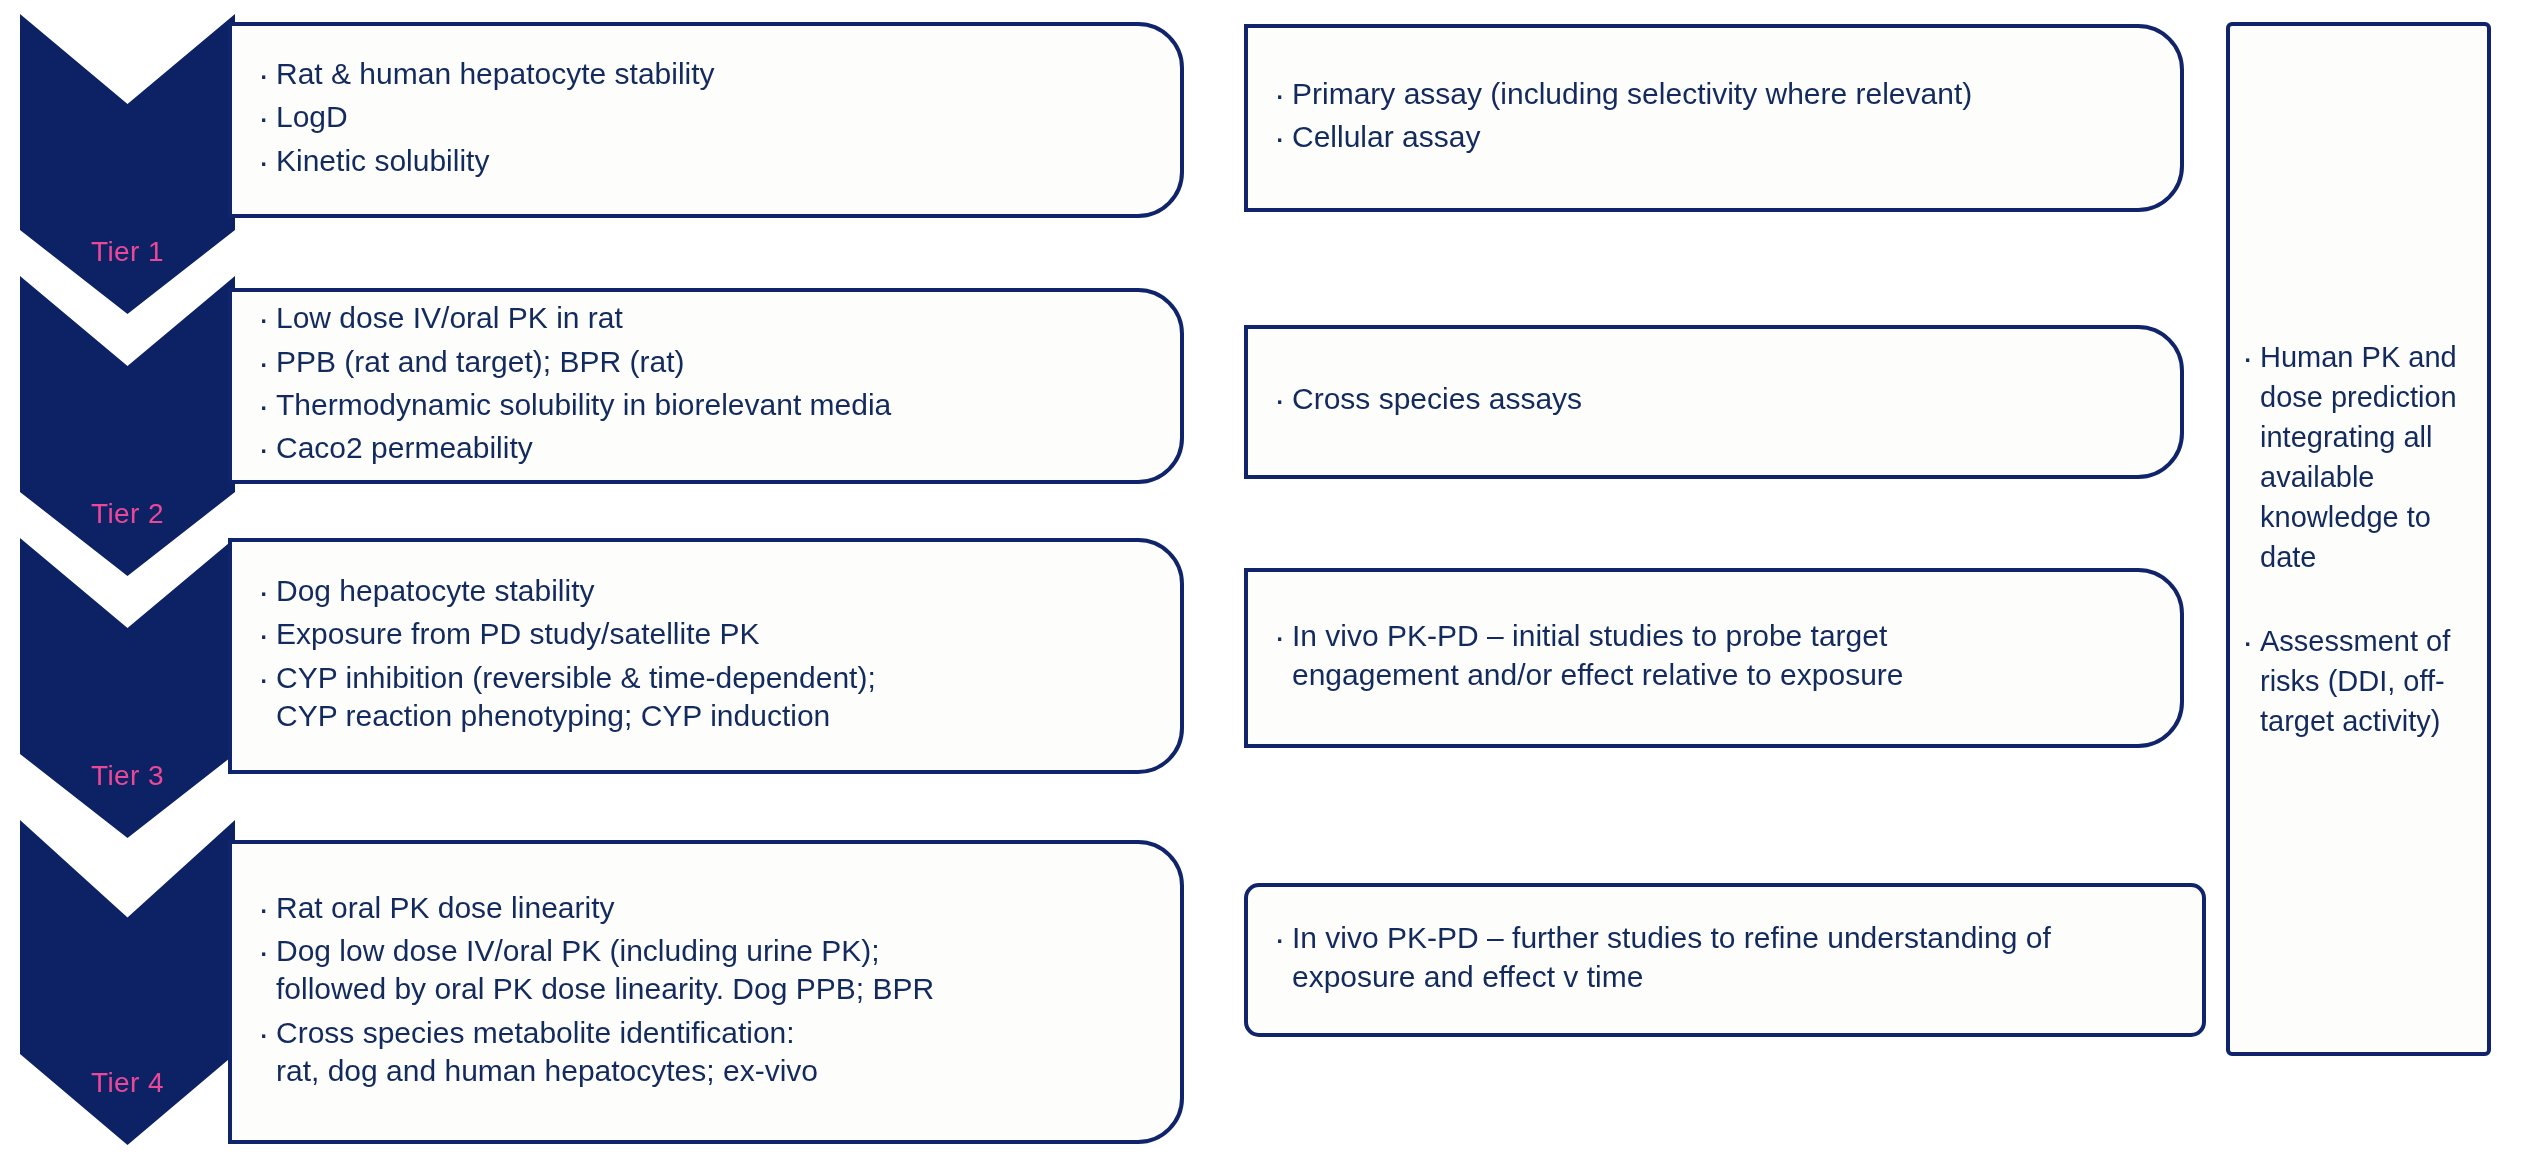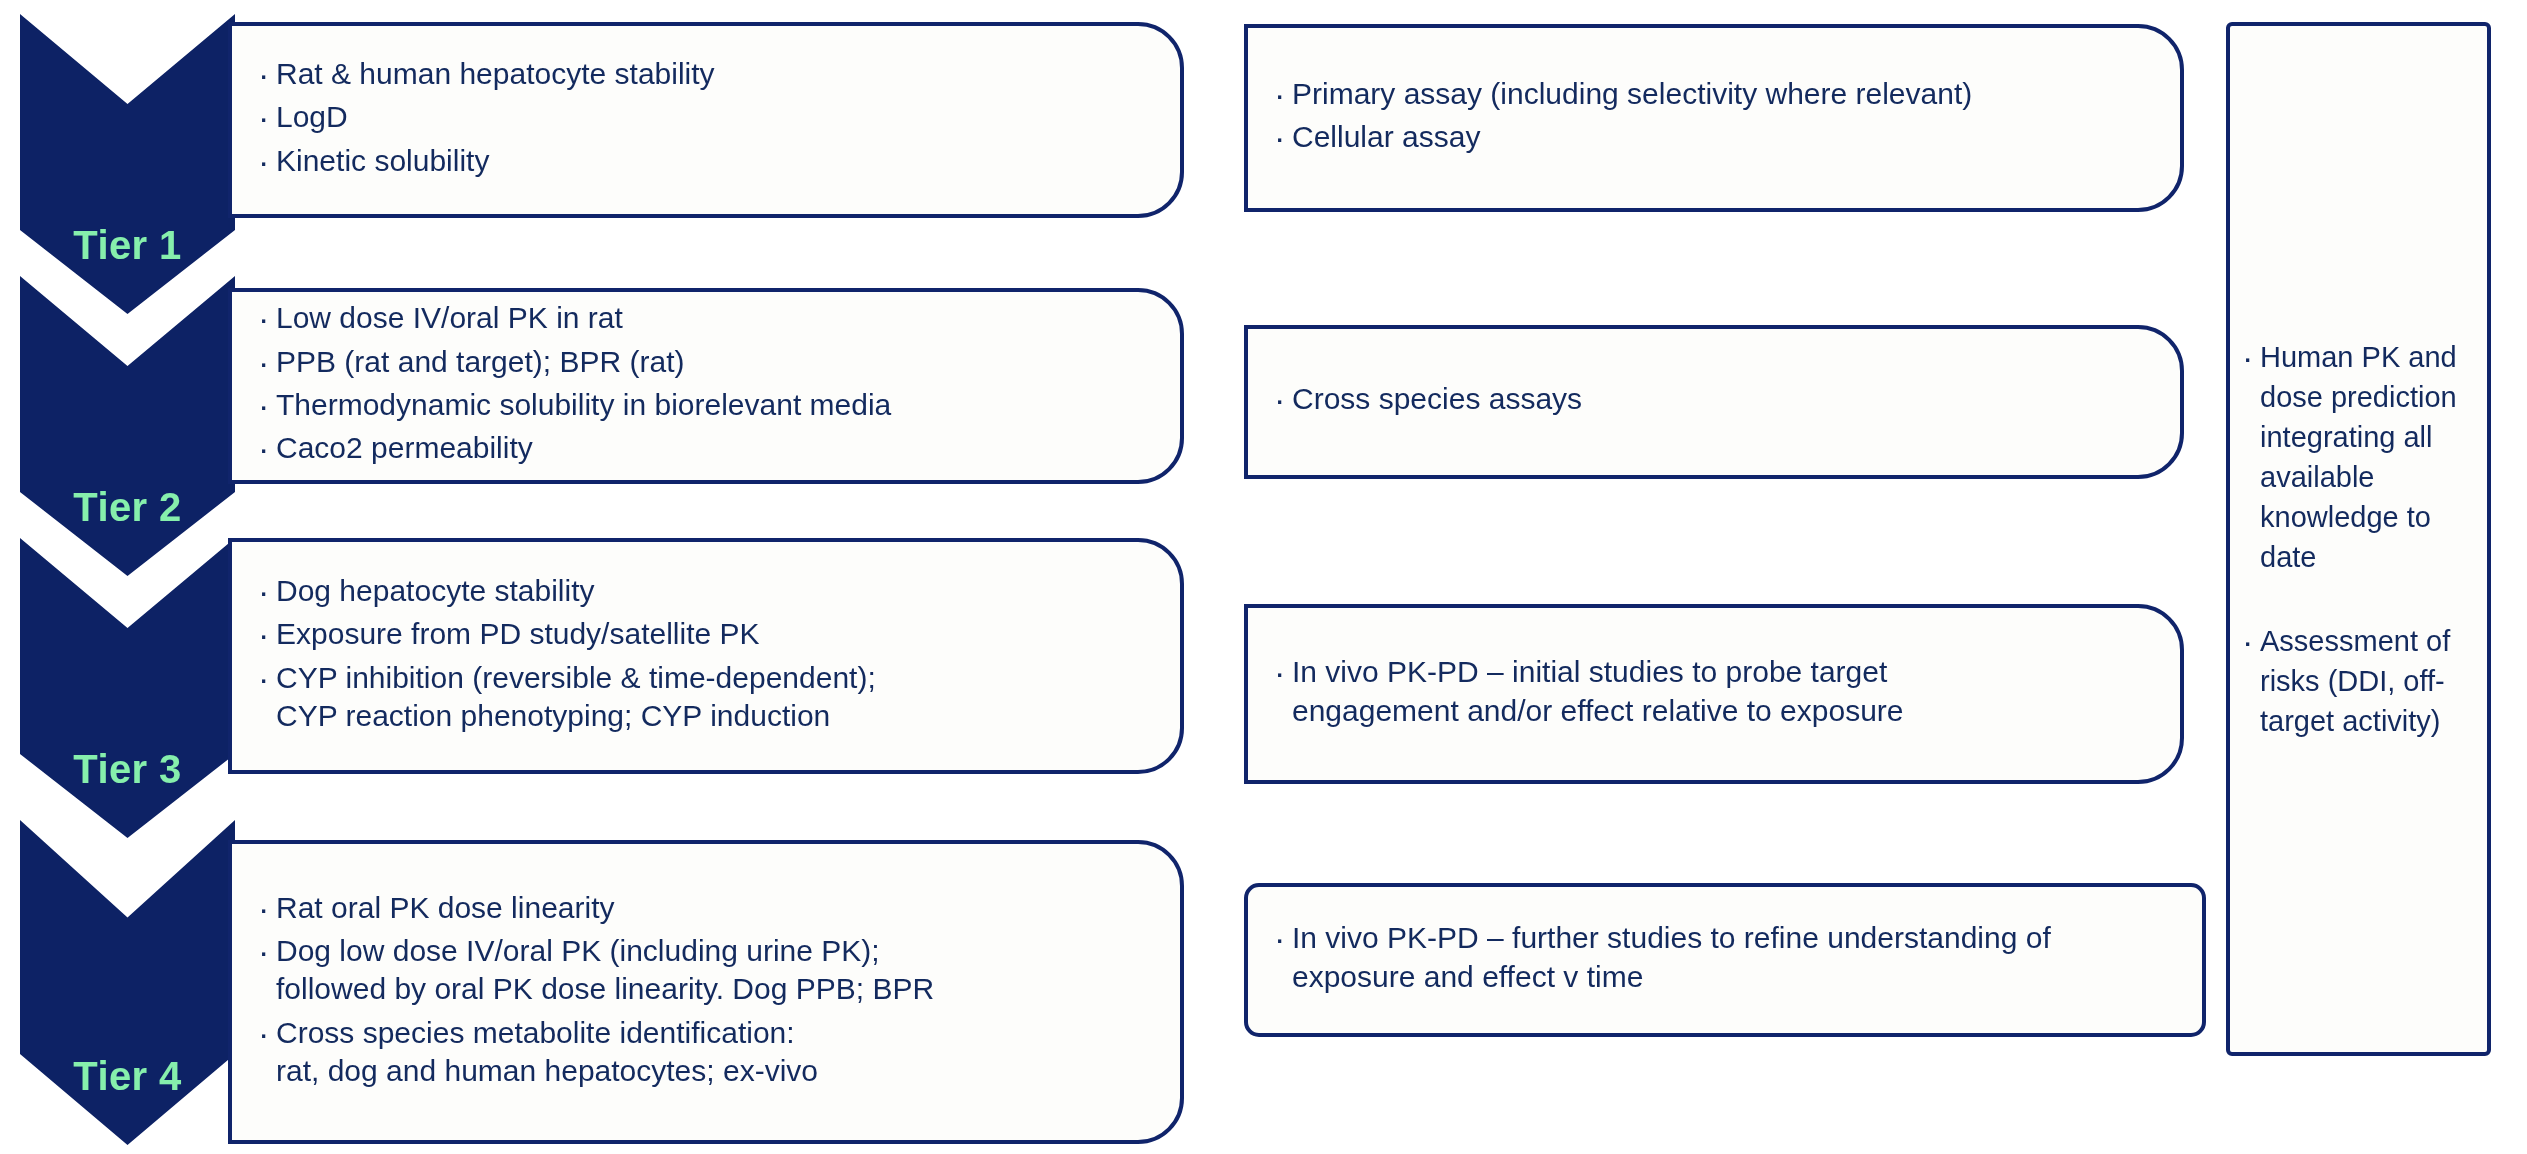--- a/index.html
+++ b/index.html
@@ -35,23 +35,23 @@
     left: 0;
     width: 215px;
     background: #0d2265;
     -webkit-clip-path: polygon(0% 0%, 50% 30%, 100% 0%, 100% 72%, 50% 100%, 0% 72%);
     clip-path: polygon(0% 0%, 50% 30%, 100% 0%, 100% 72%, 50% 100%, 0% 72%);
     display: flex;
     align-items: flex-end;
     justify-content: center;
   }
   .chevron-label {
-    color: #86efac;
-    font-size: 40px;
-    font-weight: bold;
+    color: #ec4899;
+    font-size: 28px;
+    font-weight: normal;
     letter-spacing: 0.4px;
     padding-bottom: 46px;
     pointer-events: none;
     white-space: nowrap;
   }
 
   
   .card {
     position: absolute;
     box-sizing: border-box;
@@ -174,21 +174,21 @@
       <li>Cellular assay</li>
     </ul>
   </div>
 
   <div class="card col-mid" style="left:1244px; top:325px; width:940px; height:154px;">
     <ul class="bullets">
       <li>Cross species assays</li>
     </ul>
   </div>
 
-  <div class="card col-mid" style="left:1244px; top:604px; width:940px; height:180px;">
+  <div class="card col-mid" style="left:1244px; top:568px; width:940px; height:180px;">
     <ul class="bullets">
       <li>In vivo PK-PD – initial studies to probe target
 engagement and/or effect relative to exposure</li>
     </ul>
   </div>
 
   <div class="card col-mid" style="left:1244px; top:883px; width:962px; height:154px;border-radius:15px;">
     <ul class="bullets">
       <li>In vivo PK-PD – further studies to refine understanding of
 exposure and effect v time</li>

